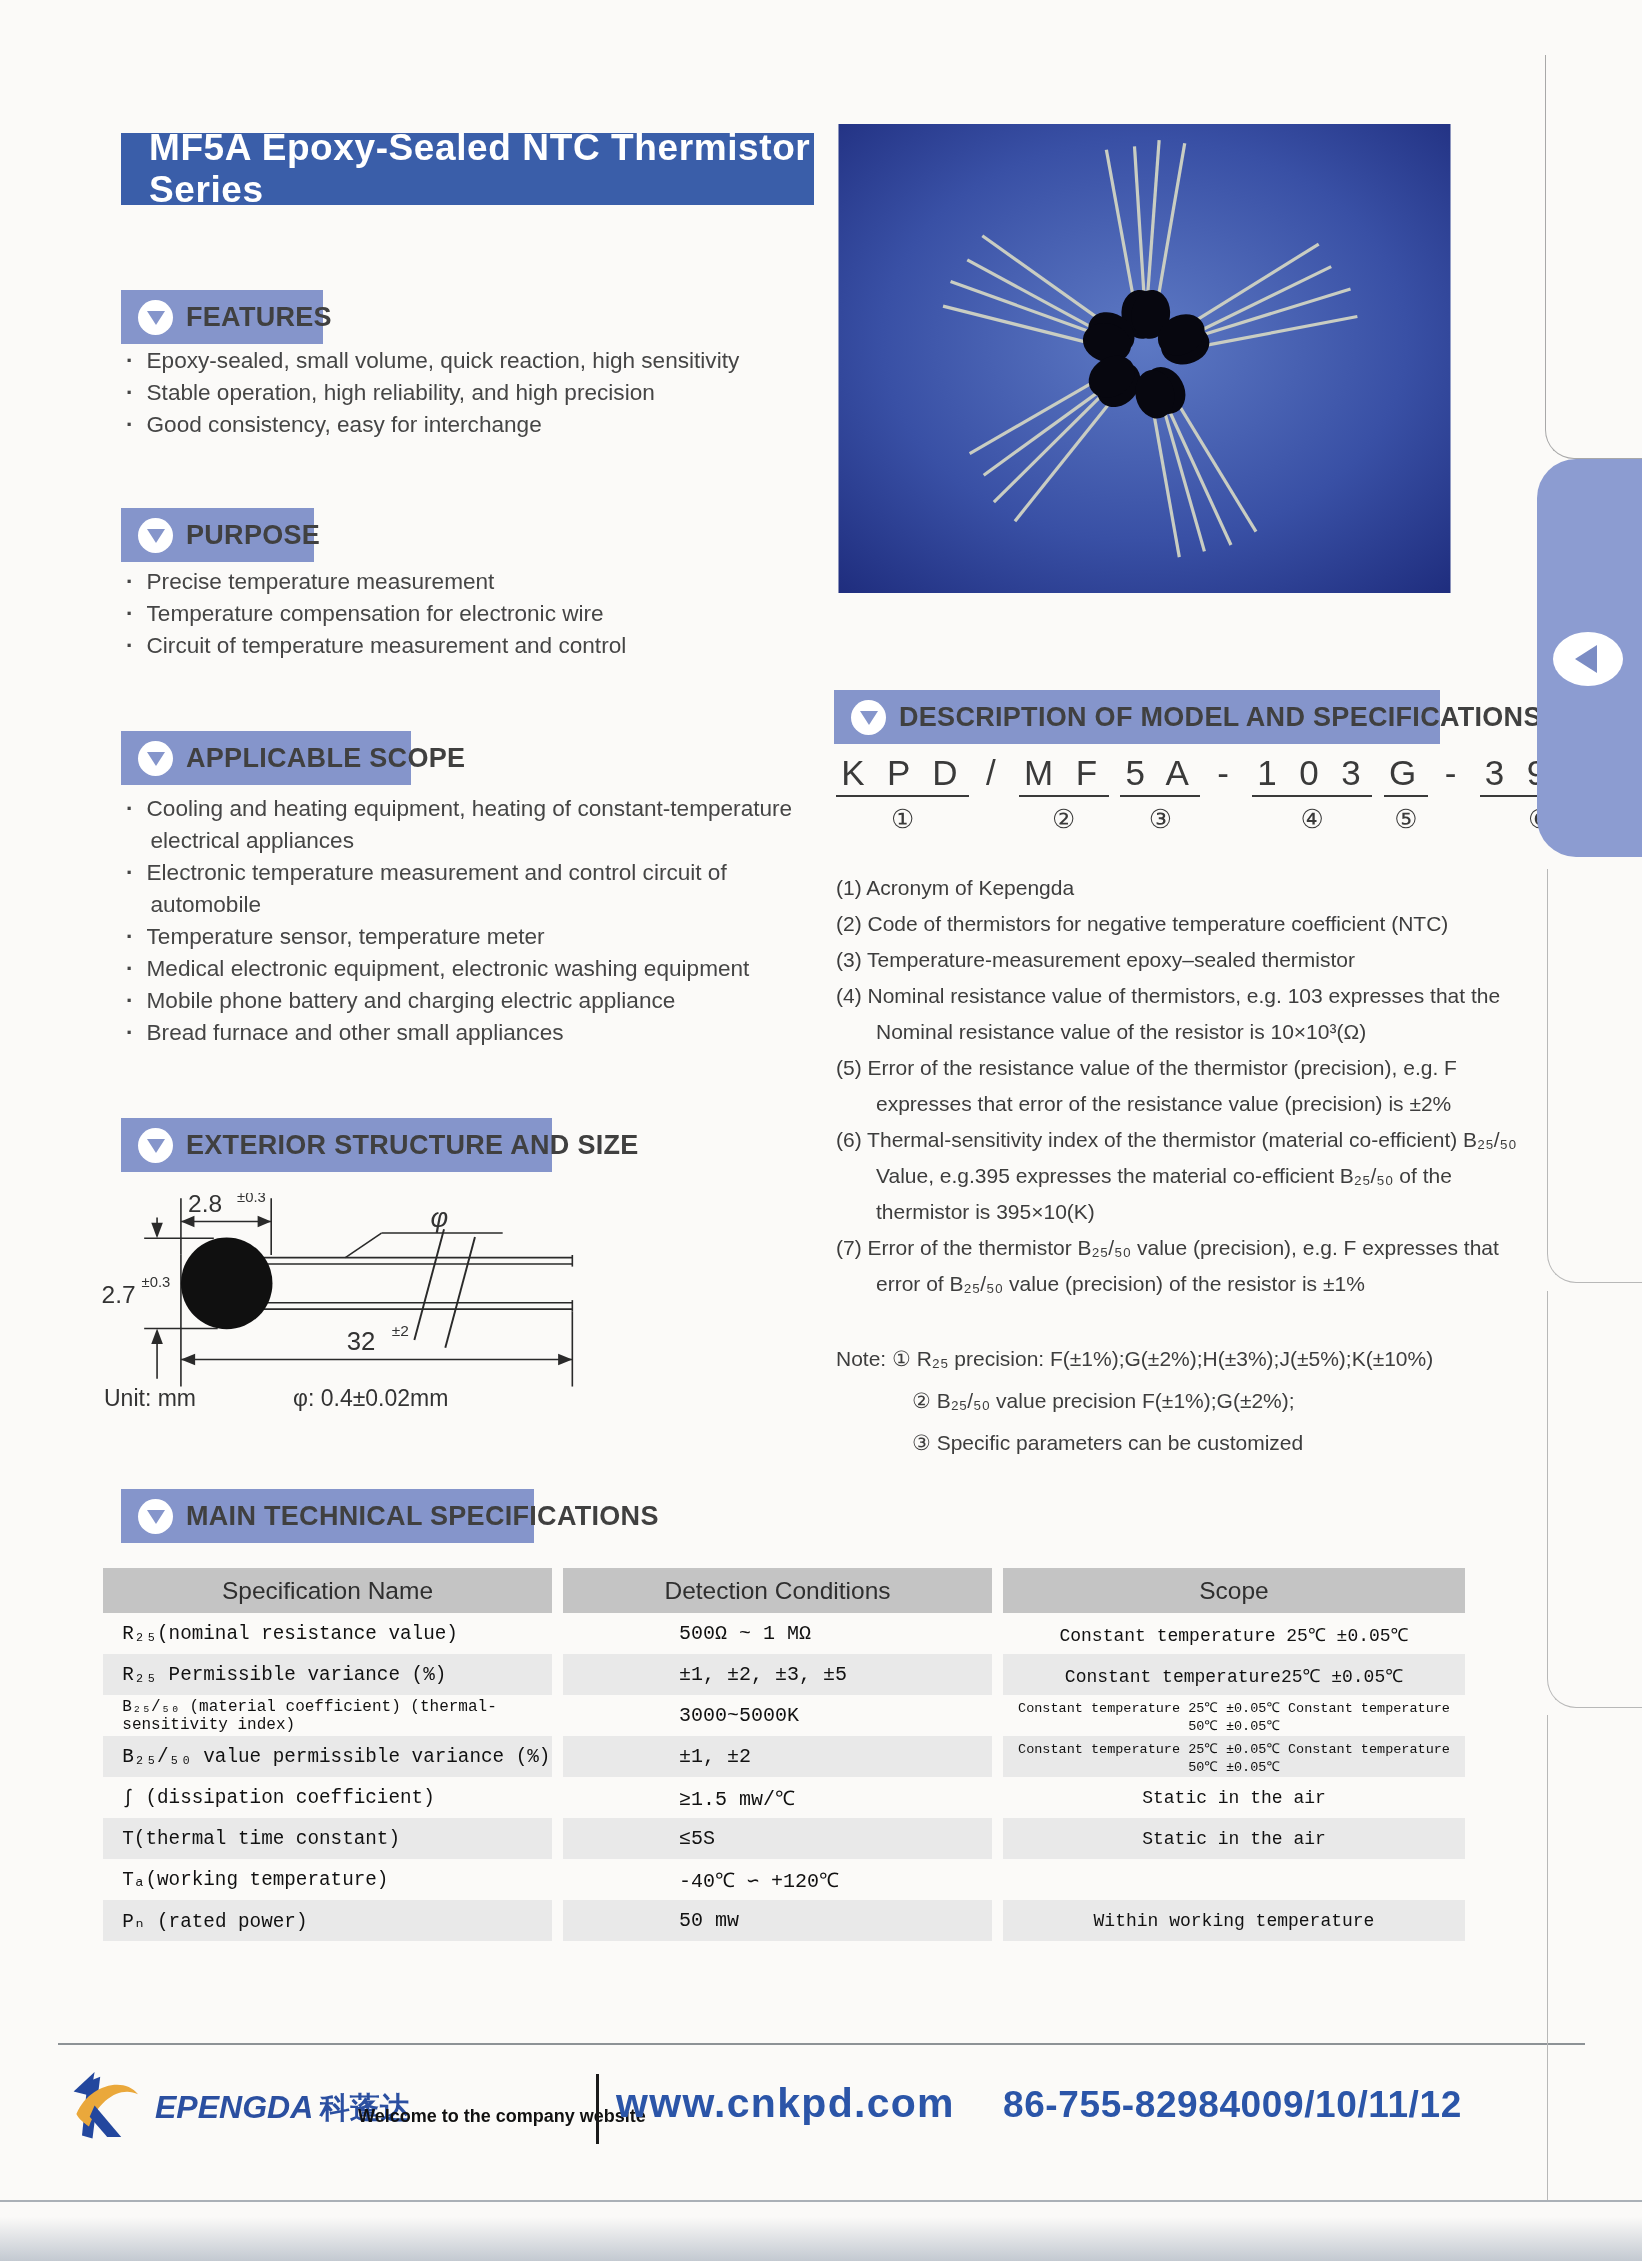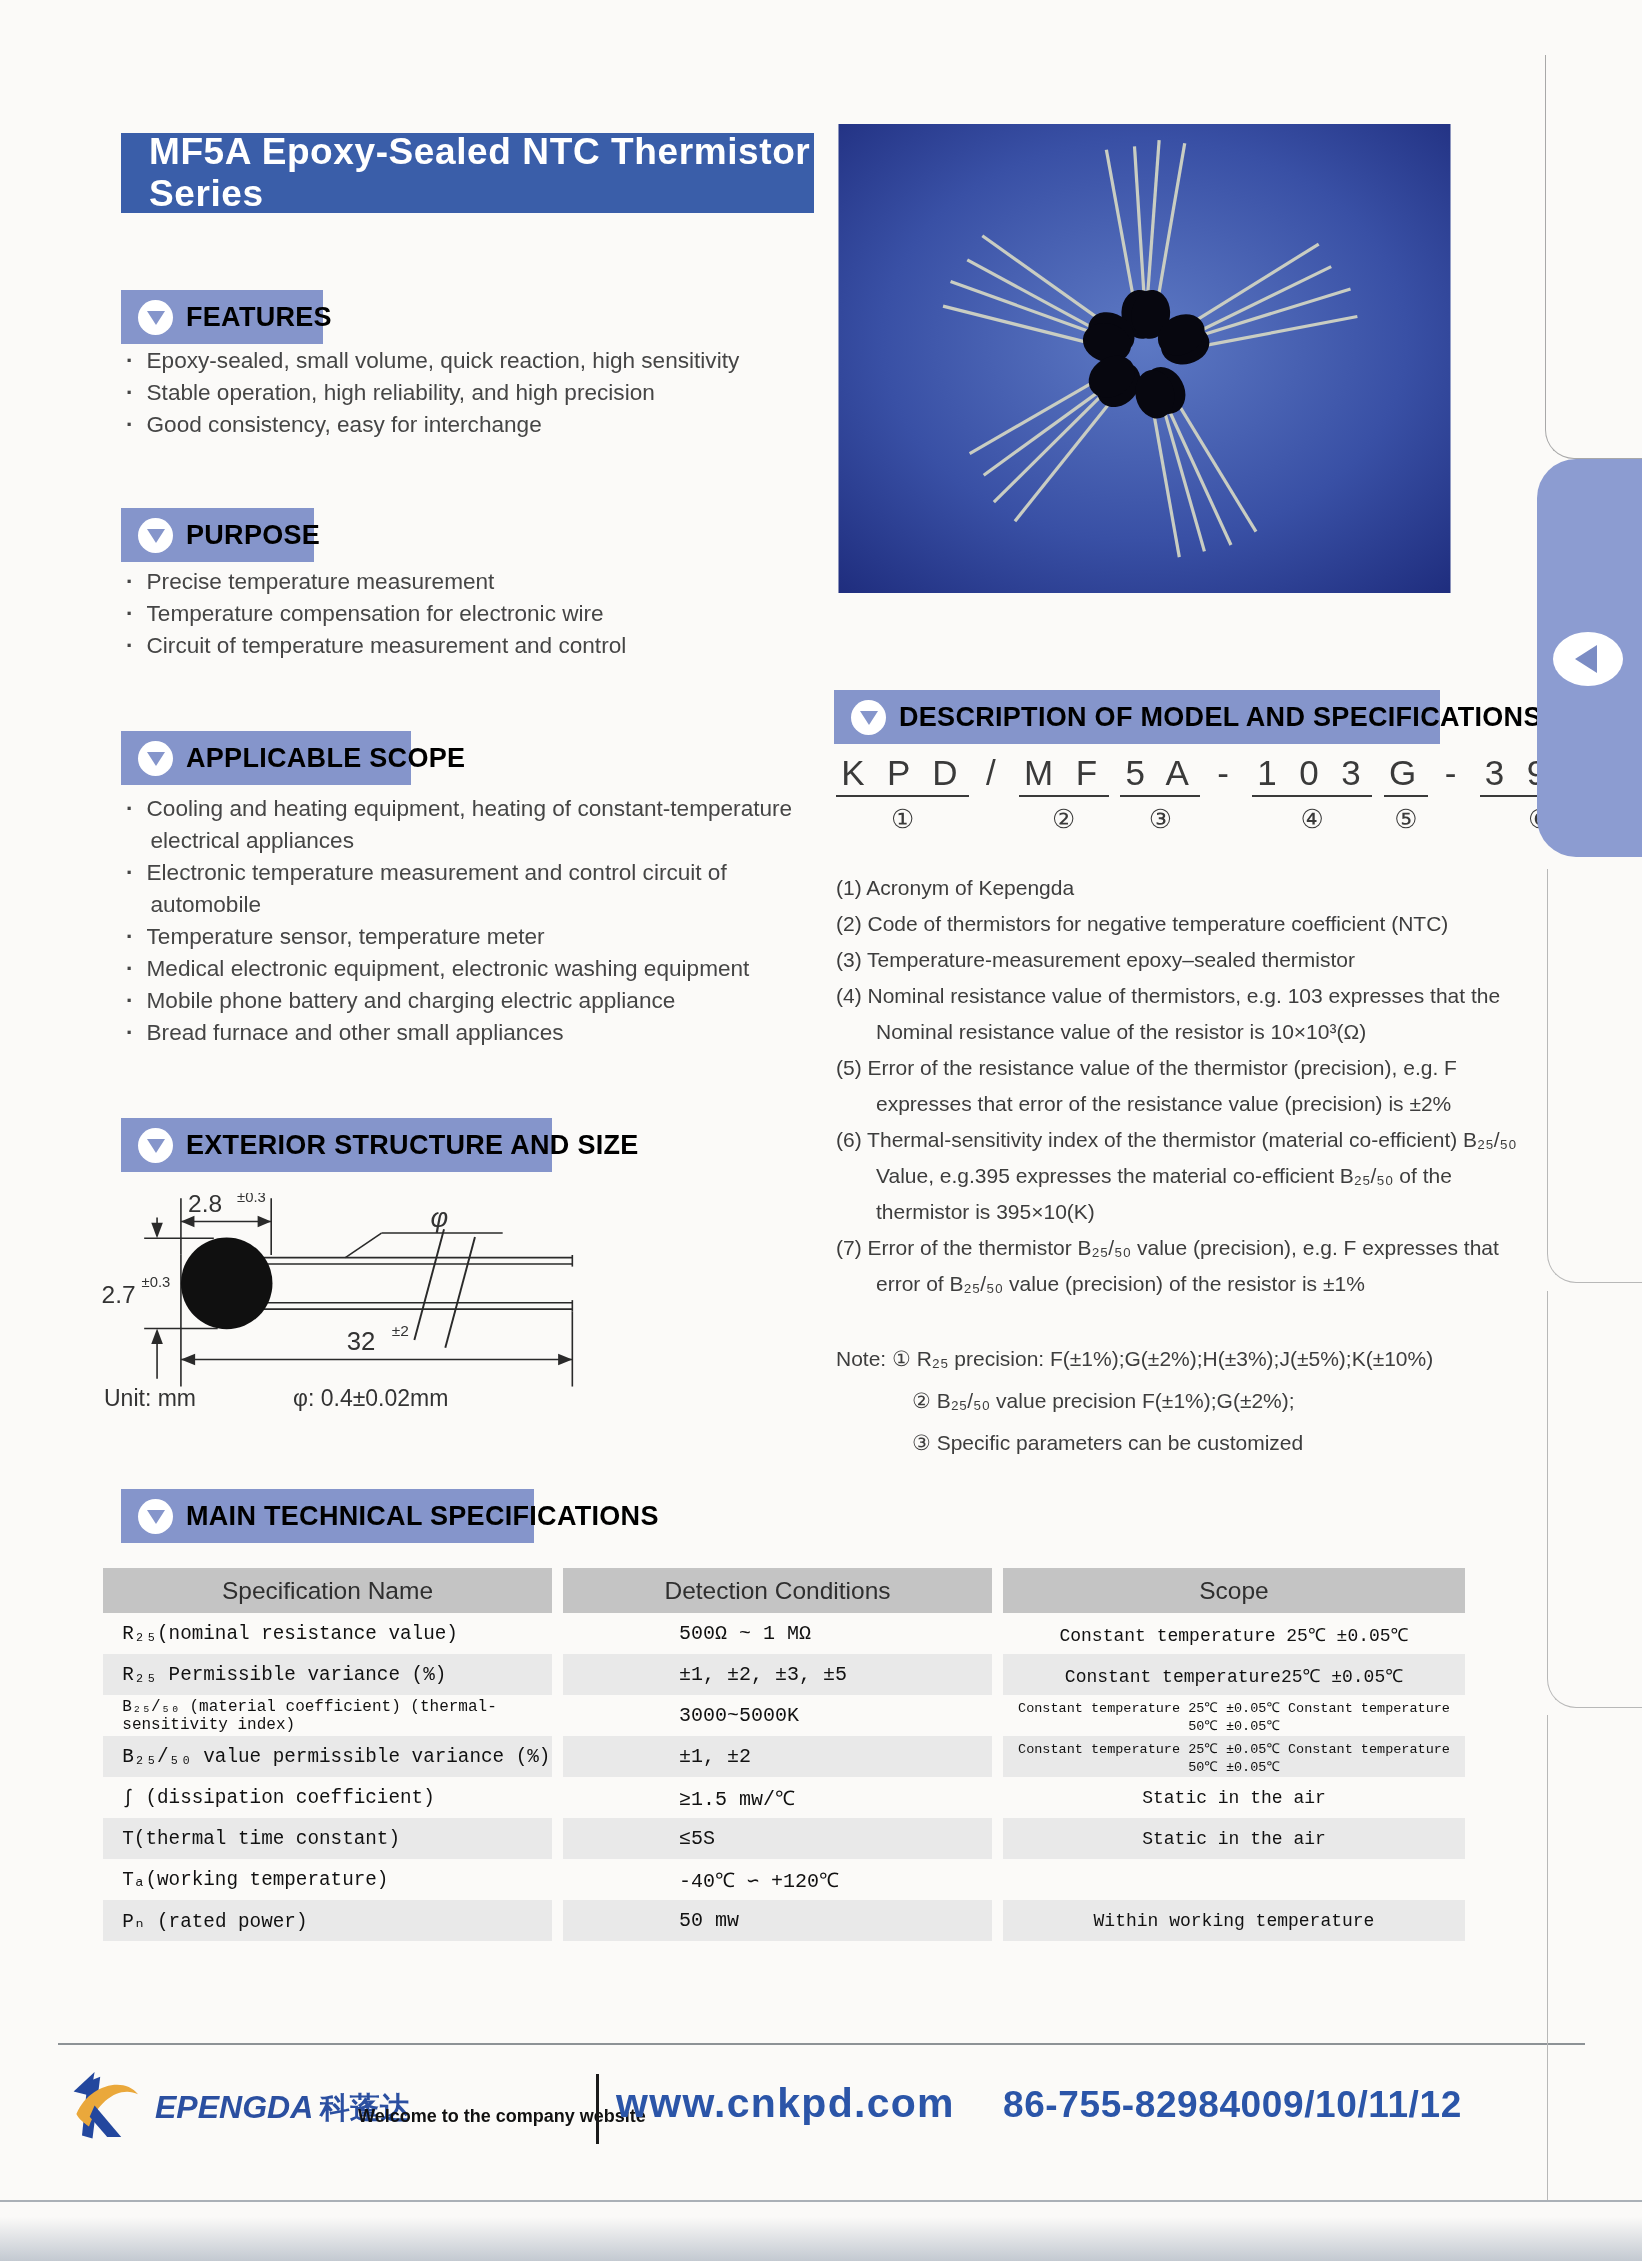--- a/index.html
+++ b/index.html
@@ -1,31 +1,31 @@
 <!DOCTYPE html>
 <html style="font-size:10.3px"><head>
 <meta charset="utf-8">
 <style>
   html,body{margin:0;padding:0;background:#e8e8e6;}
   .page{position:relative;width:1643px;height:2261px;background:#fbfaf8;overflow:hidden;
         font-family:"Liberation Sans",sans-serif;color:#3d3d3d;}
 
   
-  .title-banner{position:absolute;left:121px;top:133px;width:693px;height:80px;
+  .title-banner{position:absolute;left:121px;top:133px;width:693px;height:72px;
     background:#3a5ea9;display:flex;align-items:center;padding-left:28px;box-sizing:border-box;}
   .title-banner span{color:#ffffff;font-size:37px;font-weight:bold;letter-spacing:0.6px;}
 
   
   .sec-h{position:absolute;height:54px;background:#8595cb;display:flex;align-items:center;
          gap:13px;padding:0 17px;box-sizing:border-box;}
   .sec-h .marker{width:35px;height:35px;border-radius:50%;background:#ffffff;flex:0 0 auto;
          display:flex;align-items:center;justify-content:center;}
   .sec-h .marker i{display:block;width:0;height:0;border-left:9px solid transparent;
          border-right:9px solid transparent;border-top:14px solid #8595cb;margin-top:2.6px;}
-  .sec-h span.t{color:#000000;font-size:27px;font-weight:bold;letter-spacing:0.3px;white-space:nowrap;}
+  .sec-h span.t{color:#404040;font-size:27px;font-weight:bold;letter-spacing:0.3px;white-space:nowrap;}
 
   
   .blist{position:absolute;margin:0;padding:0;list-style:none;font-size:22.6px;color:#454545;}
   .blist li{line-height:32px;padding-left:24.5px;text-indent:-24.5px;}
   .blist li::before{content:"·";padding-right:13px;font-weight:bold;}
 
   
   .photo{position:absolute;left:838px;top:124px;width:613px;height:469px;}
 
   

